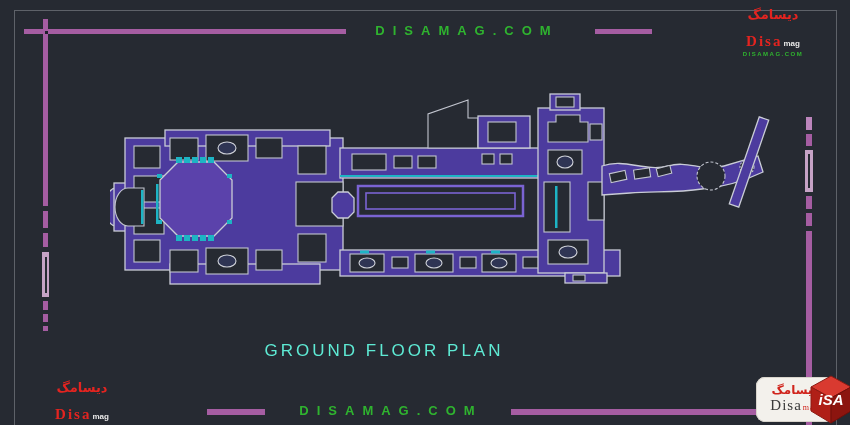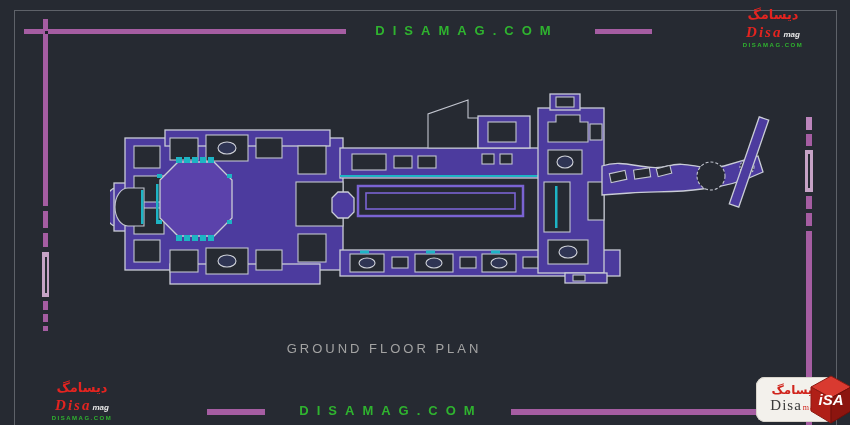--- a/index.html
+++ b/index.html
@@ -18,26 +18,26 @@
   .pl-dark-core{position:absolute;background:#262a32;}
   .pl-pale{position:absolute;background:#bc85bc;}
   .cross-dot{position:absolute;background:#1d2129;}
   
   .wm{
     position:absolute;color:#2fb32f;font-weight:bold;font-size:13px;
     letter-spacing:8px;text-align:center;white-space:nowrap;
   }
   .plan-title{
     position:absolute;left:234px;top:341px;width:300px;text-align:center;
-    color:#a3a3a3;font-size:13px;letter-spacing:3px;white-space:nowrap;
+    color:#5eead4;font-size:17px;letter-spacing:3px;white-space:nowrap;
   }
   
   .logo-dark{position:absolute;width:74px;text-align:center;line-height:1;}
   .logo-dark .lp{color:#e32420;font-weight:bold;font-size:13px;font-family:"DejaVu Sans",sans-serif;}
-  .logo-dark .ln{margin-top:3px;font-style:italic;}
+  .logo-dark .ln{margin-top:12px;}
   .logo-dark .ln .d{color:#e32420;font-weight:bold;font-size:15px;letter-spacing:2px;font-family:"Liberation Serif",serif;}
   .logo-dark .ln .m{color:#e8e8e8;font-weight:bold;font-size:8px;margin-left:1px;}
   .logo-dark .ls{margin-top:2px;color:#2fb32f;font-weight:bold;font-size:6px;letter-spacing:1.5px;}
   
   .logo-light{position:absolute;left:756px;top:374px;width:94px;height:51px;}
   .logo-light .box{
     position:absolute;left:0;top:3px;width:78px;height:45px;background:#f3f1ec;
     border-radius:9px;text-align:center;line-height:1;box-shadow:0 0 0 1px #d8d4cc inset;
   }
   .logo-light .lp2{margin-top:7px;color:#d0241c;font-weight:bold;font-size:12px;font-family:"DejaVu Sans",sans-serif;}

